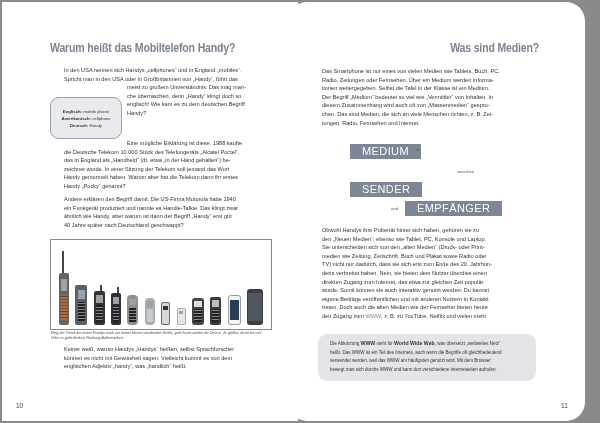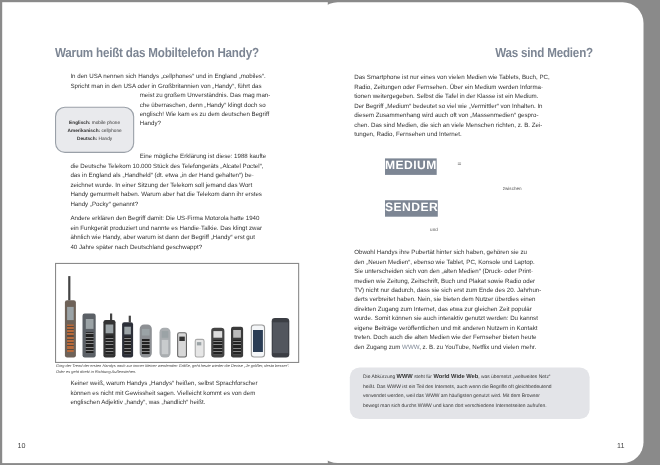--- a/index.html
+++ b/index.html
@@ -16,21 +16,21 @@
   .sidebox b { font-weight: bold; }
   .figure { position: absolute; left: 48px; top: 237px; width: 222px; height: 91px; border: 1px solid #8a8a8a; background: #fff; }
   .phones { position: absolute; left: 8px; right: 8px; bottom: 4px; height: 76px; display: flex; align-items: flex-end; justify-content: space-between; }
   .phone { position: relative; border-radius: 2px; }
   .phone .scr { position: absolute; left: 18%; right: 18%; top: 12%; height: 22%; background: #9ba3a6; }
   .phone .keys { position: absolute; left: 18%; right: 18%; top: 42%; bottom: 10%; background: repeating-linear-gradient(0deg, #222 0 2px, #888 2px 3px); }
   .antenna { position: absolute; width: 2px; background: #444; }
   .caption { position: absolute; left: 49px; top: 329px; width: 230px; font-size: 3.6px; line-height: 5px; color: #444; font-style: italic; }
   .pagenum { position: absolute; font-size: 6.5px; color: #444; }
   .medium-block { position: absolute; left: 60px; top: 137px; width: 170px; height: 88px; }
-  .tag { position: absolute; background: #7d8694; color: #fff; font-weight: bold; font-size: 11px; letter-spacing: 0.4px; padding: 1px 0; line-height: 13px; white-space: nowrap; text-align: center; }
+  .tag { position: absolute; background: #7d8694; color: #fff; font-weight: normal; font-size: 11px; letter-spacing: 0.4px; padding: 1px 12px; line-height: 13px; white-space: nowrap; text-align: center; }
   .small { position: absolute; font-size: 4.2px; color: #555; }
   .infobox { position: absolute; left: 30px; top: 332px; width: 218px; height: 47px; background: #e3e4e8; border-radius: 9px; padding: 5px 12px; font-size: 4.5px; line-height: 8.6px; color: #333; font-family: "Liberation Sans", sans-serif; }
   .infobox b { font-weight: bold; font-size: 5.2px; }
 </style>
 </head>
 <body>
 
 <div class="page left">
   <div class="heading" style="left:48px; top:39px;">Warum heißt das Mobiltelefon Handy?</div>
 
@@ -146,20 +146,21 @@
     <div>chen. Das sind Medien, die sich an viele Menschen richten, z. B. Zei-</div>
     <div>tungen, Radio, Fernsehen und Internet.</div>
   </div>
 
   <div class="medium-block">
     <div class="tag" style="left:2px; top:5px;">MEDIUM</div>
     <div class="small" style="left:68px; top:8px; font-size:6px;">=</div>
     <div class="small" style="left:109px; top:30px;">zwischen</div>
     <div class="tag" style="left:2px; top:43px;">SENDER</div>
     <div class="small" style="left:43px; top:67px;">und</div>
+    <div class="tag" style="left:57px; top:62px;">EMPFÄNGER</div>
   </div>
 
   <div class="para" style="left:34px; top:224px; width:225px;">
     <div>Obwohl Handys ihre Pubertät hinter sich haben, gehören sie zu</div>
     <div>den „Neuen Medien“, ebenso wie Tablet, PC, Konsole und Laptop.</div>
     <div>Sie unterscheiden sich von den „alten Medien“ (Druck- oder Print-</div>
     <div>medien wie Zeitung, Zeitschrift, Buch und Plakat sowie Radio oder</div>
     <div>TV) nicht nur dadurch, dass sie sich erst zum Ende des 20. Jahrhun-</div>
     <div>derts verbreitet haben. Nein, sie bieten dem Nutzer überdies einen</div>
     <div>direkten Zugang zum Internet, das etwa zur gleichen Zeit populär</div>

